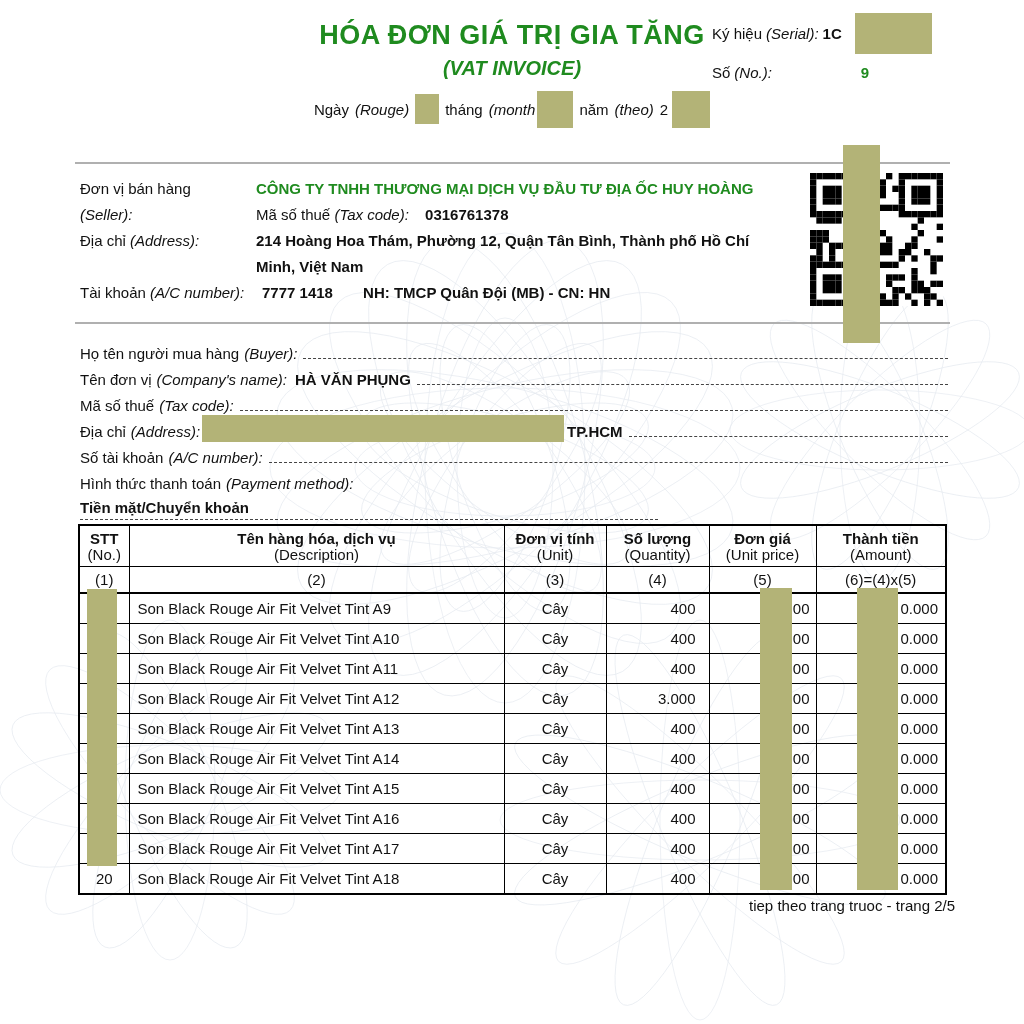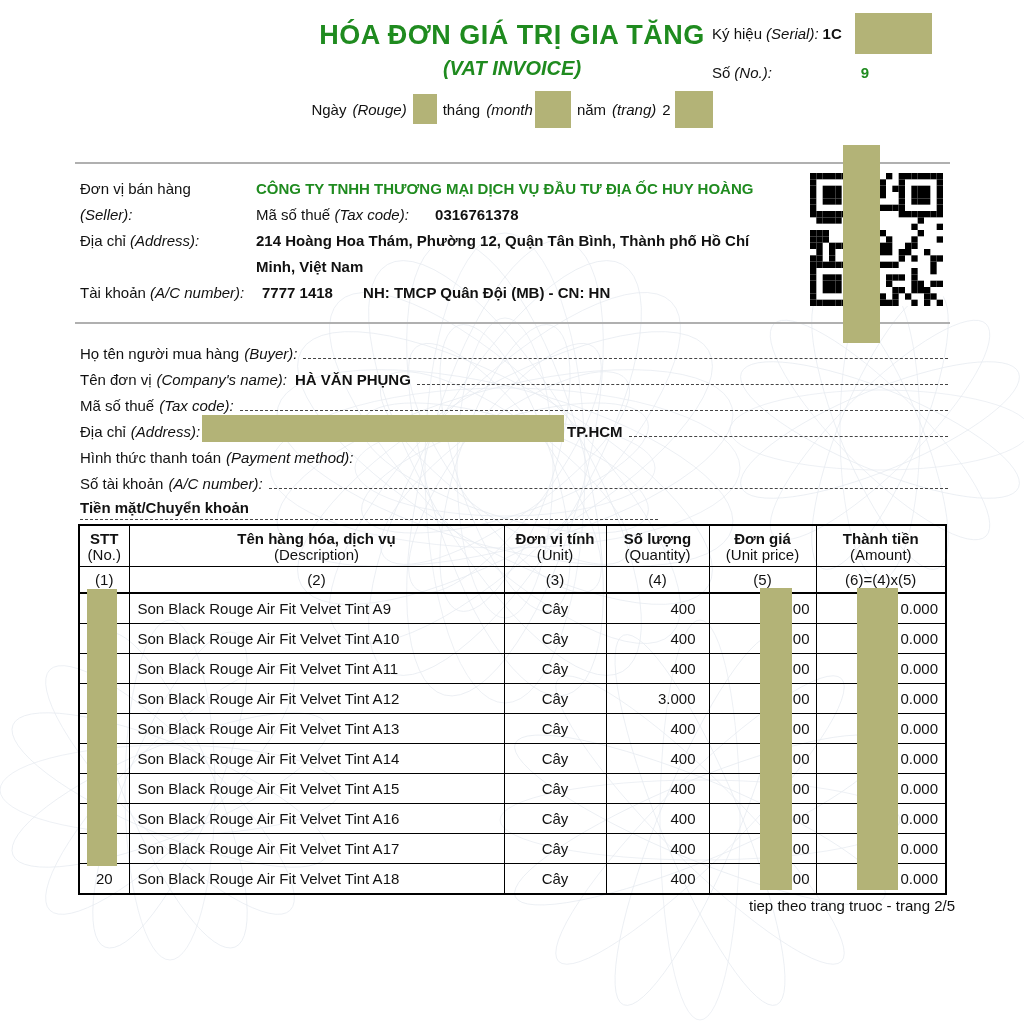--- a/index.html
+++ b/index.html
@@ -121,21 +121,21 @@
     <div class="title">HÓA ĐƠN GIÁ TRỊ GIA TĂNG</div>
     <div class="subtitle">(VAT INVOICE)</div>
     <div class="date-line">
       <span>Ngày</span>
       <span class="en">(Rouge)</span>
       <span class="inline-redact" style="width:24px;height:30px;"></span>
       <span>tháng</span>
       <span class="en">(month</span>
       <span class="inline-redact" style="width:36px;height:37px;margin-left:-4px;"></span>
       <span>năm</span>
-      <span class="en">(trang)</span>
+      <span class="en">(theo)</span>
       <span>2</span>
       <span class="inline-redact" style="width:38px;height:37px;margin-left:-2px;"></span>
     </div>
   </div>
 
   <div class="layer serial-block">
     <div class="serial-row">
       <span>Ký hiệu</span>
       <span class="en">(Serial):</span>
       <span class="b">1C</span>
@@ -377,21 +377,21 @@
   <div class="layer seller">
     <div>
       <div>Đơn vị bán hàng</div>
       <div class="en">(Seller):</div>
     </div>
     <div>
       <div class="b green">CÔNG TY TNHH THƯƠNG MẠI DỊCH VỤ ĐẦU TƯ ĐỊA ỐC HUY HOÀNG</div>
       <div>
         <span>Mã số thuế</span>
         <span class="en">(Tax code):</span>
-        <span class="b" style="margin-left:22px;">0316761378</span>
+        <span class="b" style="margin-left:12px;">0316761378</span>
       </div>
     </div>
     <div>
       <span>Địa chỉ</span>
       <span class="en">(Address):</span>
     </div>
     <div class="b addr-val">214 Hoàng Hoa Thám, Phường 12, Quận Tân Bình, Thành phố Hồ Chí Minh, Việt Nam</div>
     <div>
       <span>Tài khoản</span>
       <span class="en">(A/C number):</span>
@@ -422,27 +422,27 @@
       <span class="dots"></span>
     </div>
     <div class="brow">
       <span class="txt">Địa chỉ</span>
       <span class="txt en" style="margin-left:5px;">(Address):</span>
       <span class="inline-redact" style="width:362px;height:27px;margin-left:2px;"></span>
       <span class="txt b" style="margin-left:3px;">TP.HCM</span>
       <span class="dots"></span>
     </div>
     <div class="brow">
-      <span class="txt">Hình thức thanh toán</span>
-      <span class="txt en" style="margin-left:5px;">(Payment method):</span>
-    </div>
-    <div class="brow">
       <span class="txt">Số tài khoản</span>
       <span class="txt en" style="margin-left:5px;">(A/C number):</span>
       <span class="dots"></span>
+    </div>
+    <div class="brow">
+      <span class="txt">Hình thức thanh toán</span>
+      <span class="txt en" style="margin-left:5px;">(Payment method):</span>
     </div>
     <div class="brow">
       <span class="pay-line b">Tiền mặt/Chuyển khoản</span>
     </div>
   </div>
 
   <div class="layer tbl-wrap">
     <table>
       <colgroup>
         <col style="width:50px">

